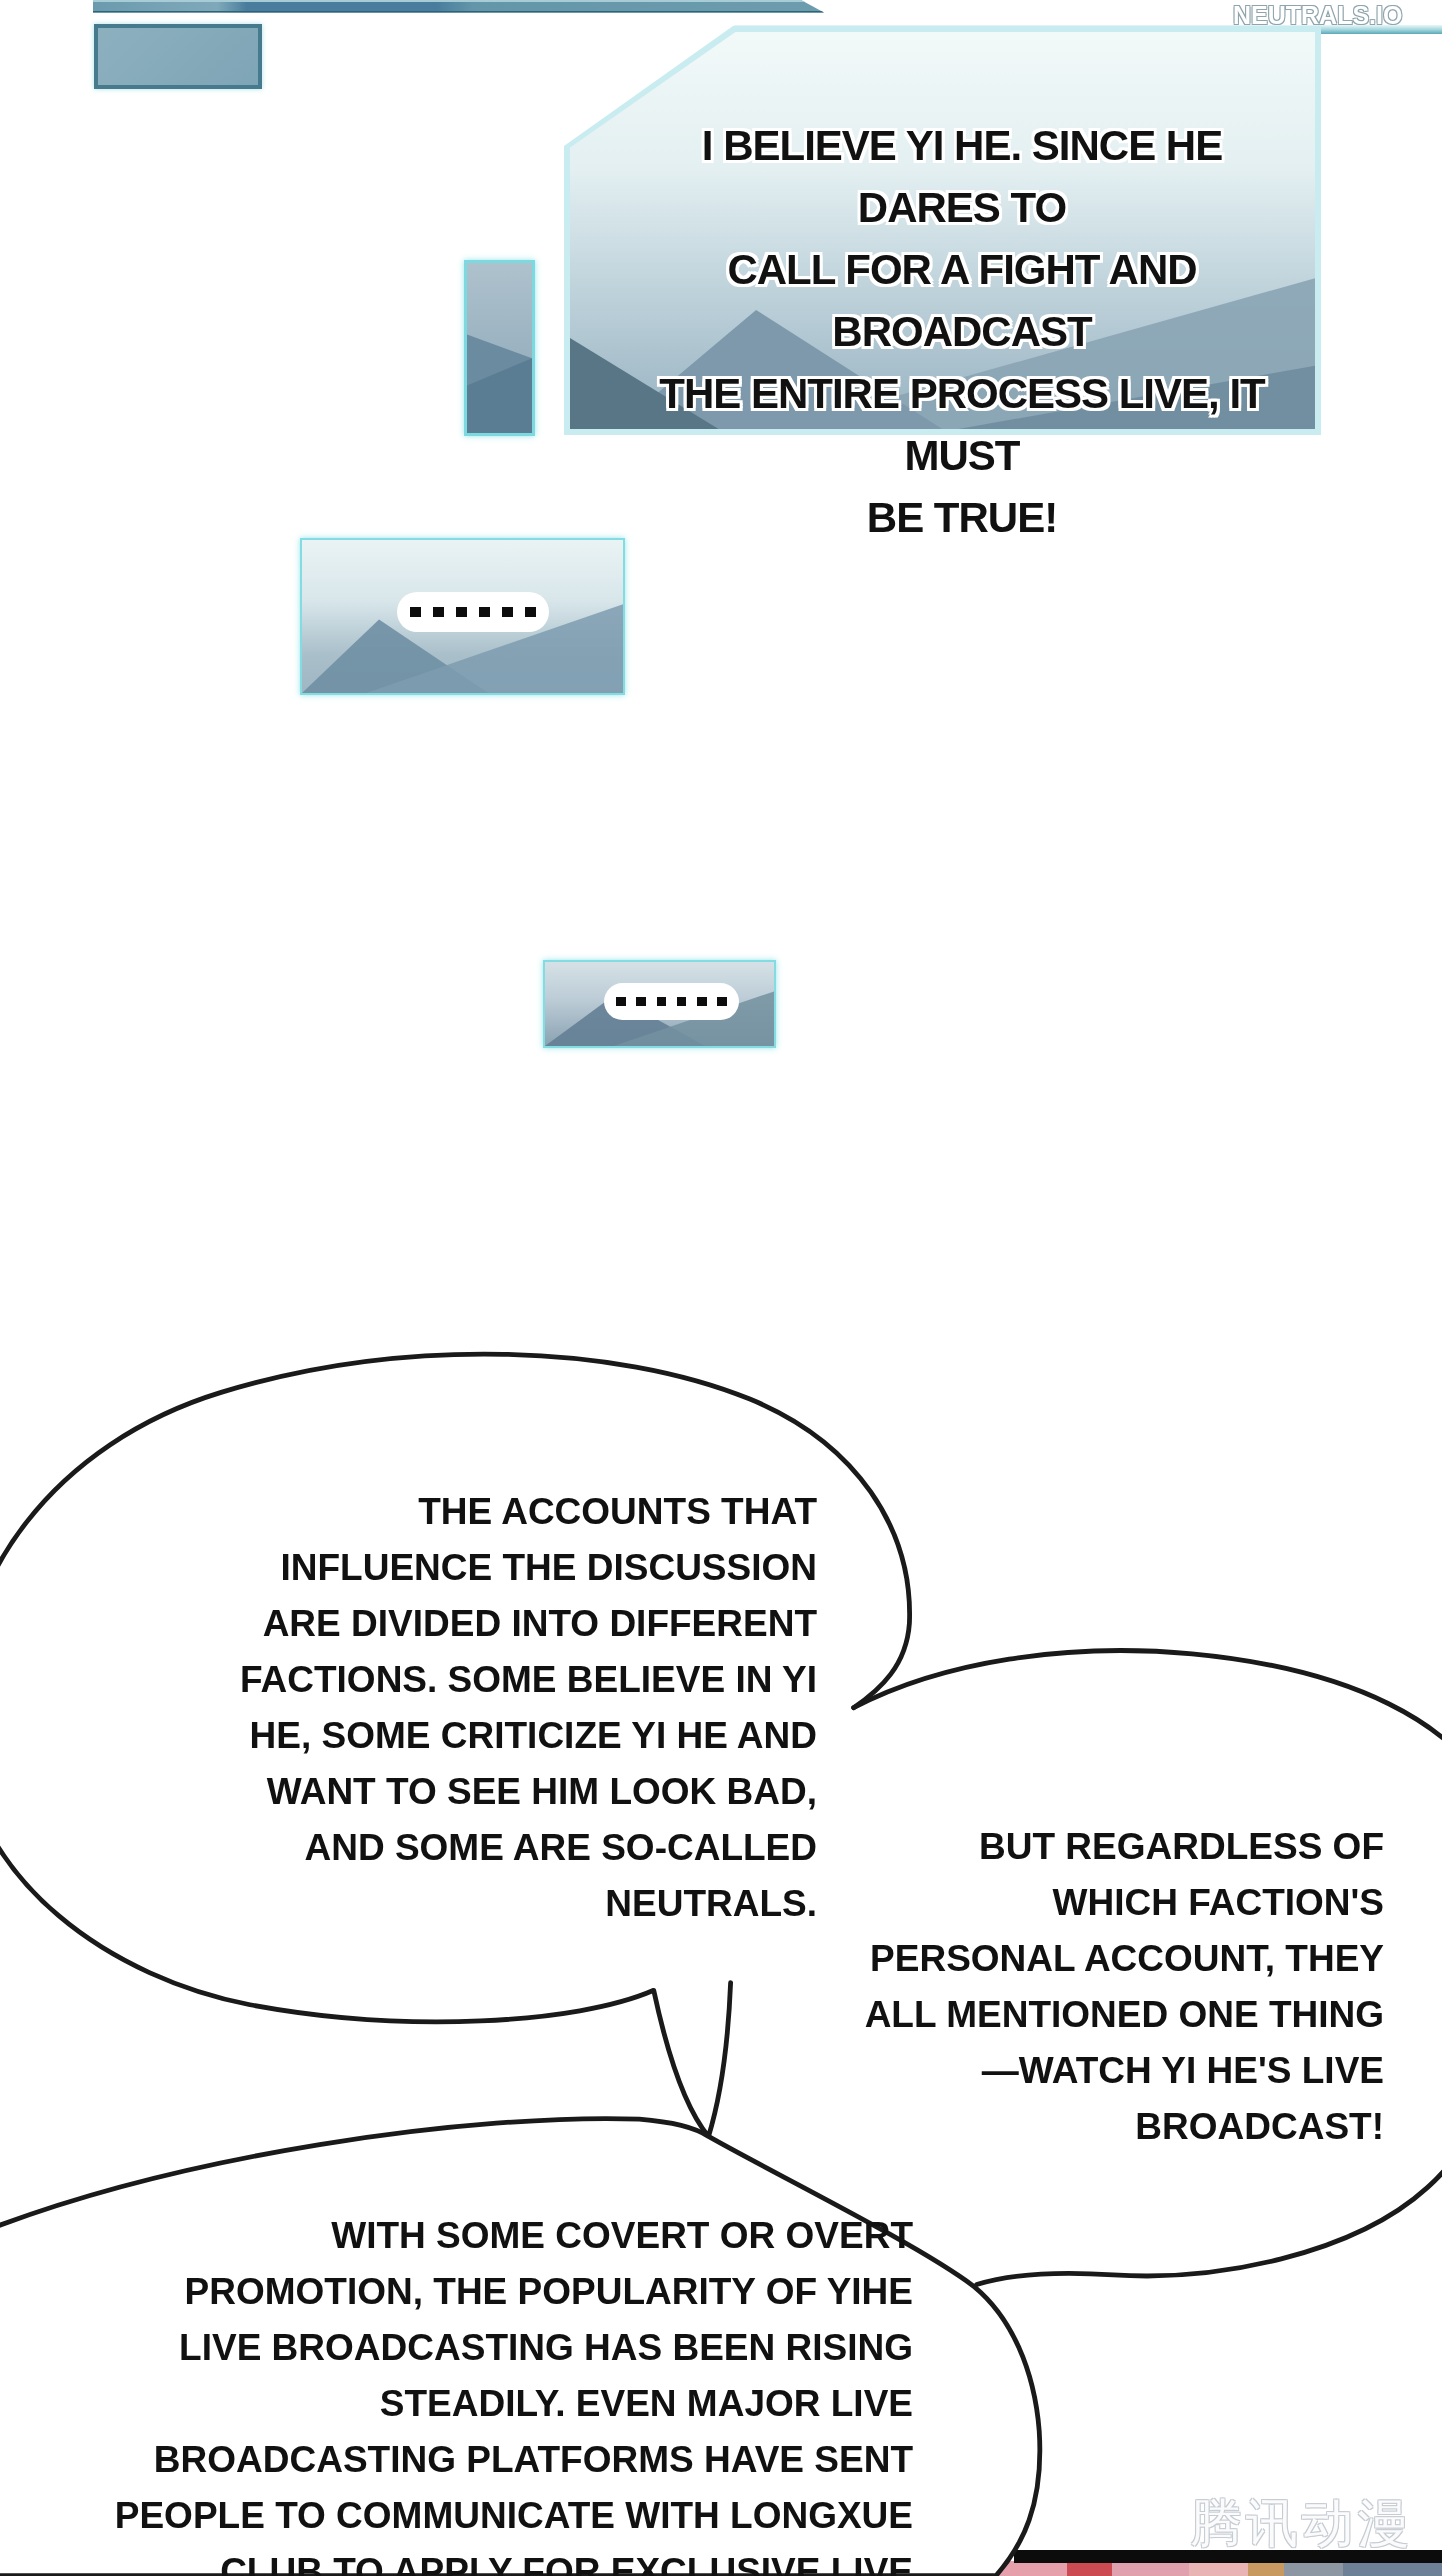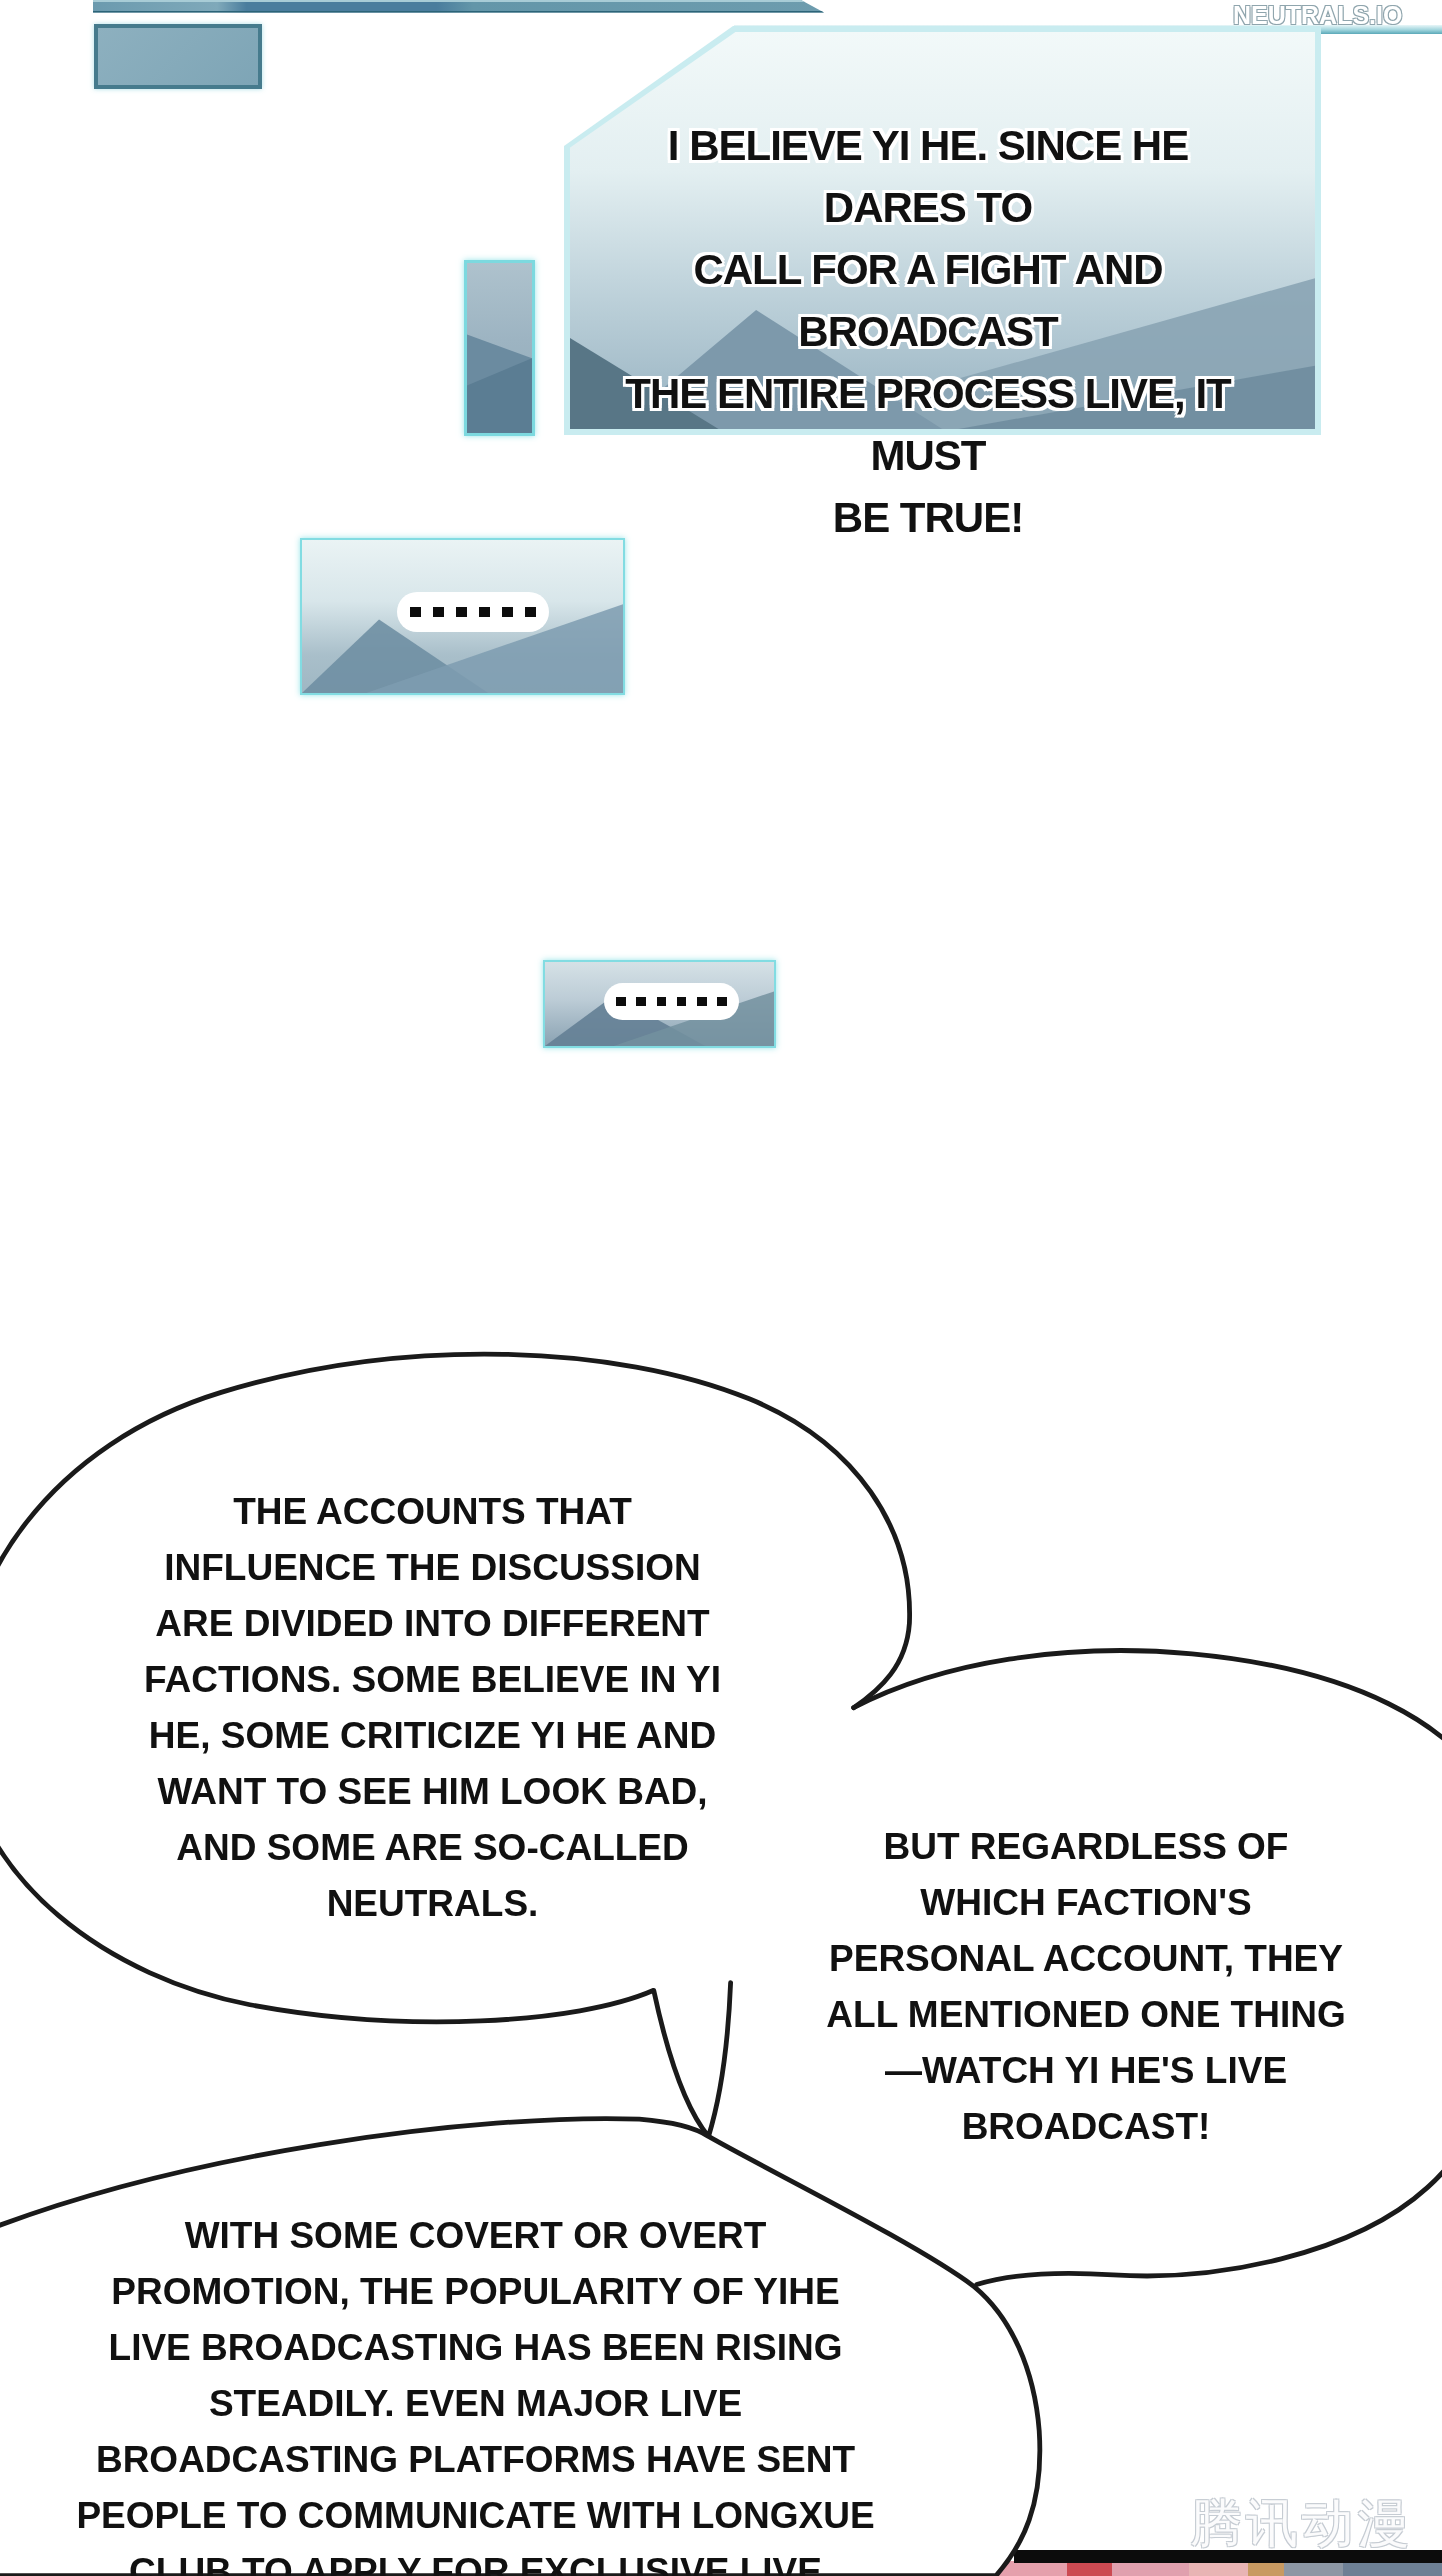--- a/index.html
+++ b/index.html
@@ -60,21 +60,21 @@
   }
   .dialog-box .m-light{position:absolute;inset:0;background:#8aa4b4;opacity:.9;
     clip-path:polygon(100% 62%, 100% 100%, 28% 100%);}
   .dialog-box .m-peak{position:absolute;inset:0;background:#7d99ab;
     clip-path:polygon(6% 100%, 25% 70%, 50% 100%);}
   .dialog-box .m-dark{position:absolute;inset:0;background:#587686;
     clip-path:polygon(0 77%, 20% 100%, 0 100%);}
   .dialog-box .m-mid{position:absolute;inset:0;background:#6c8a9c;opacity:.8;
     clip-path:polygon(52% 100%, 100% 84%, 100% 100%);}
   .dialog-text{
-    position:absolute;left:601px;top:115px;width:654px;z-index:3;
+    position:absolute;left:635px;top:115px;width:654px;z-index:3;
     font-size:42px;line-height:62px;font-weight:bold;letter-spacing:-1px;
     color:#111;text-align:center;white-space:pre-line;
     text-shadow:-2.9px -2.9px 0 #fff,2.9px -2.9px 0 #fff,-2.9px 2.9px 0 #fff,2.9px 2.9px 0 #fff,0 -2.9px 0 #fff,0 2.9px 0 #fff,-2.9px 0 0 #fff,2.9px 0 0 #fff;
   }
   
   .tele-box{
     position:absolute;border:2.9px solid #82dce2;box-sizing:border-box;
     box-shadow:0 0 5.8px rgba(140,225,230,.9);overflow:hidden;
   }
   .tele-box.b1{left:300px;top:538px;width:325px;height:157px;
@@ -110,21 +110,21 @@
     position:absolute;left:1190px;top:2494px;width:250px;height:60px;
     font-size:52px;font-weight:normal;letter-spacing:3.8px;line-height:58px;
     color:rgba(255,255,255,0.92);white-space:nowrap;
     text-shadow:-1px -1px 0 #c6ccd3,1px -1px 0 #c6ccd3,-1px 1px 0 #c6ccd3,1px 1px 0 #c6ccd3;
     z-index:4;
   }
   
   .bubble-svg{position:absolute;left:0;top:1346px;pointer-events:none;z-index:6;}
   
   .bubble-text{
-    position:absolute;z-index:7;color:#111;text-align:center;white-space:pre-line;
+    position:absolute;z-index:7;color:#111;text-align:right;white-space:pre-line;
     font-size:37px;line-height:56px;font-weight:bold;letter-spacing:0;
   }
   .bt1{left:48px;top:1484px;width:769px;}
   .bt2{left:788px;top:1819px;width:596px;}
   .bt3{left:38px;top:2208px;width:875px;}
 </style>
 </head>
 <body>
 
 <div class="page">

